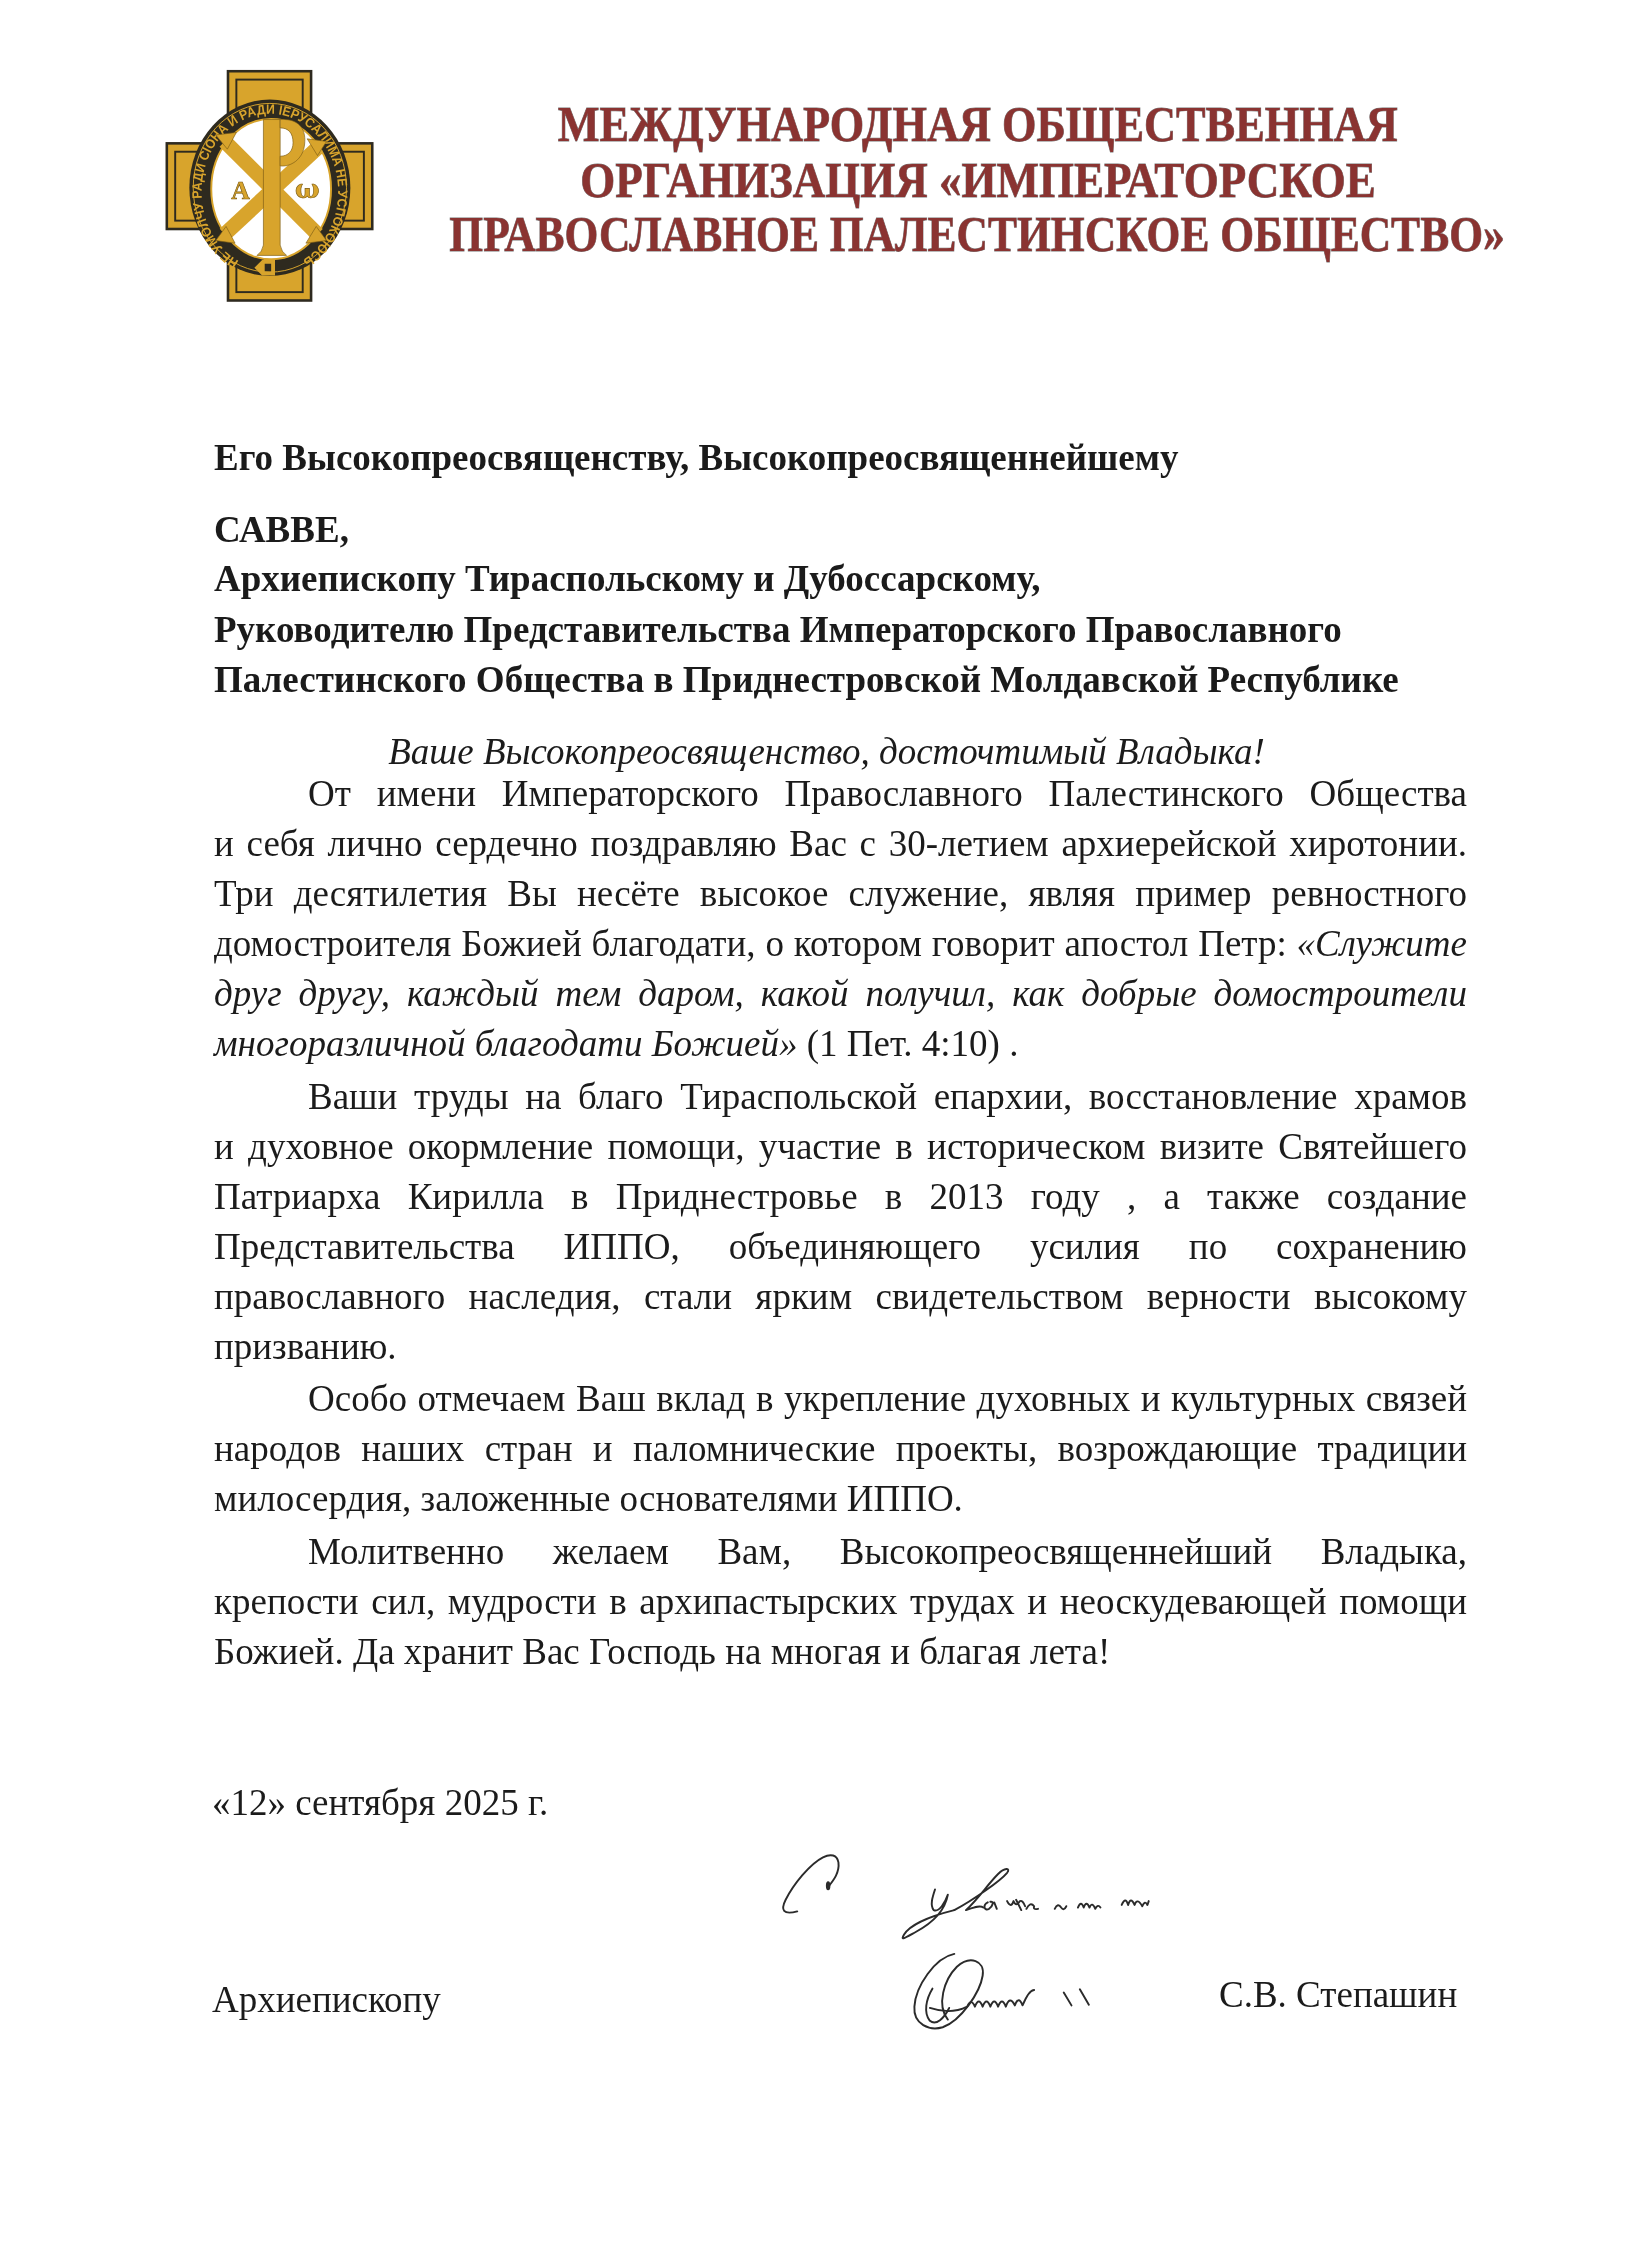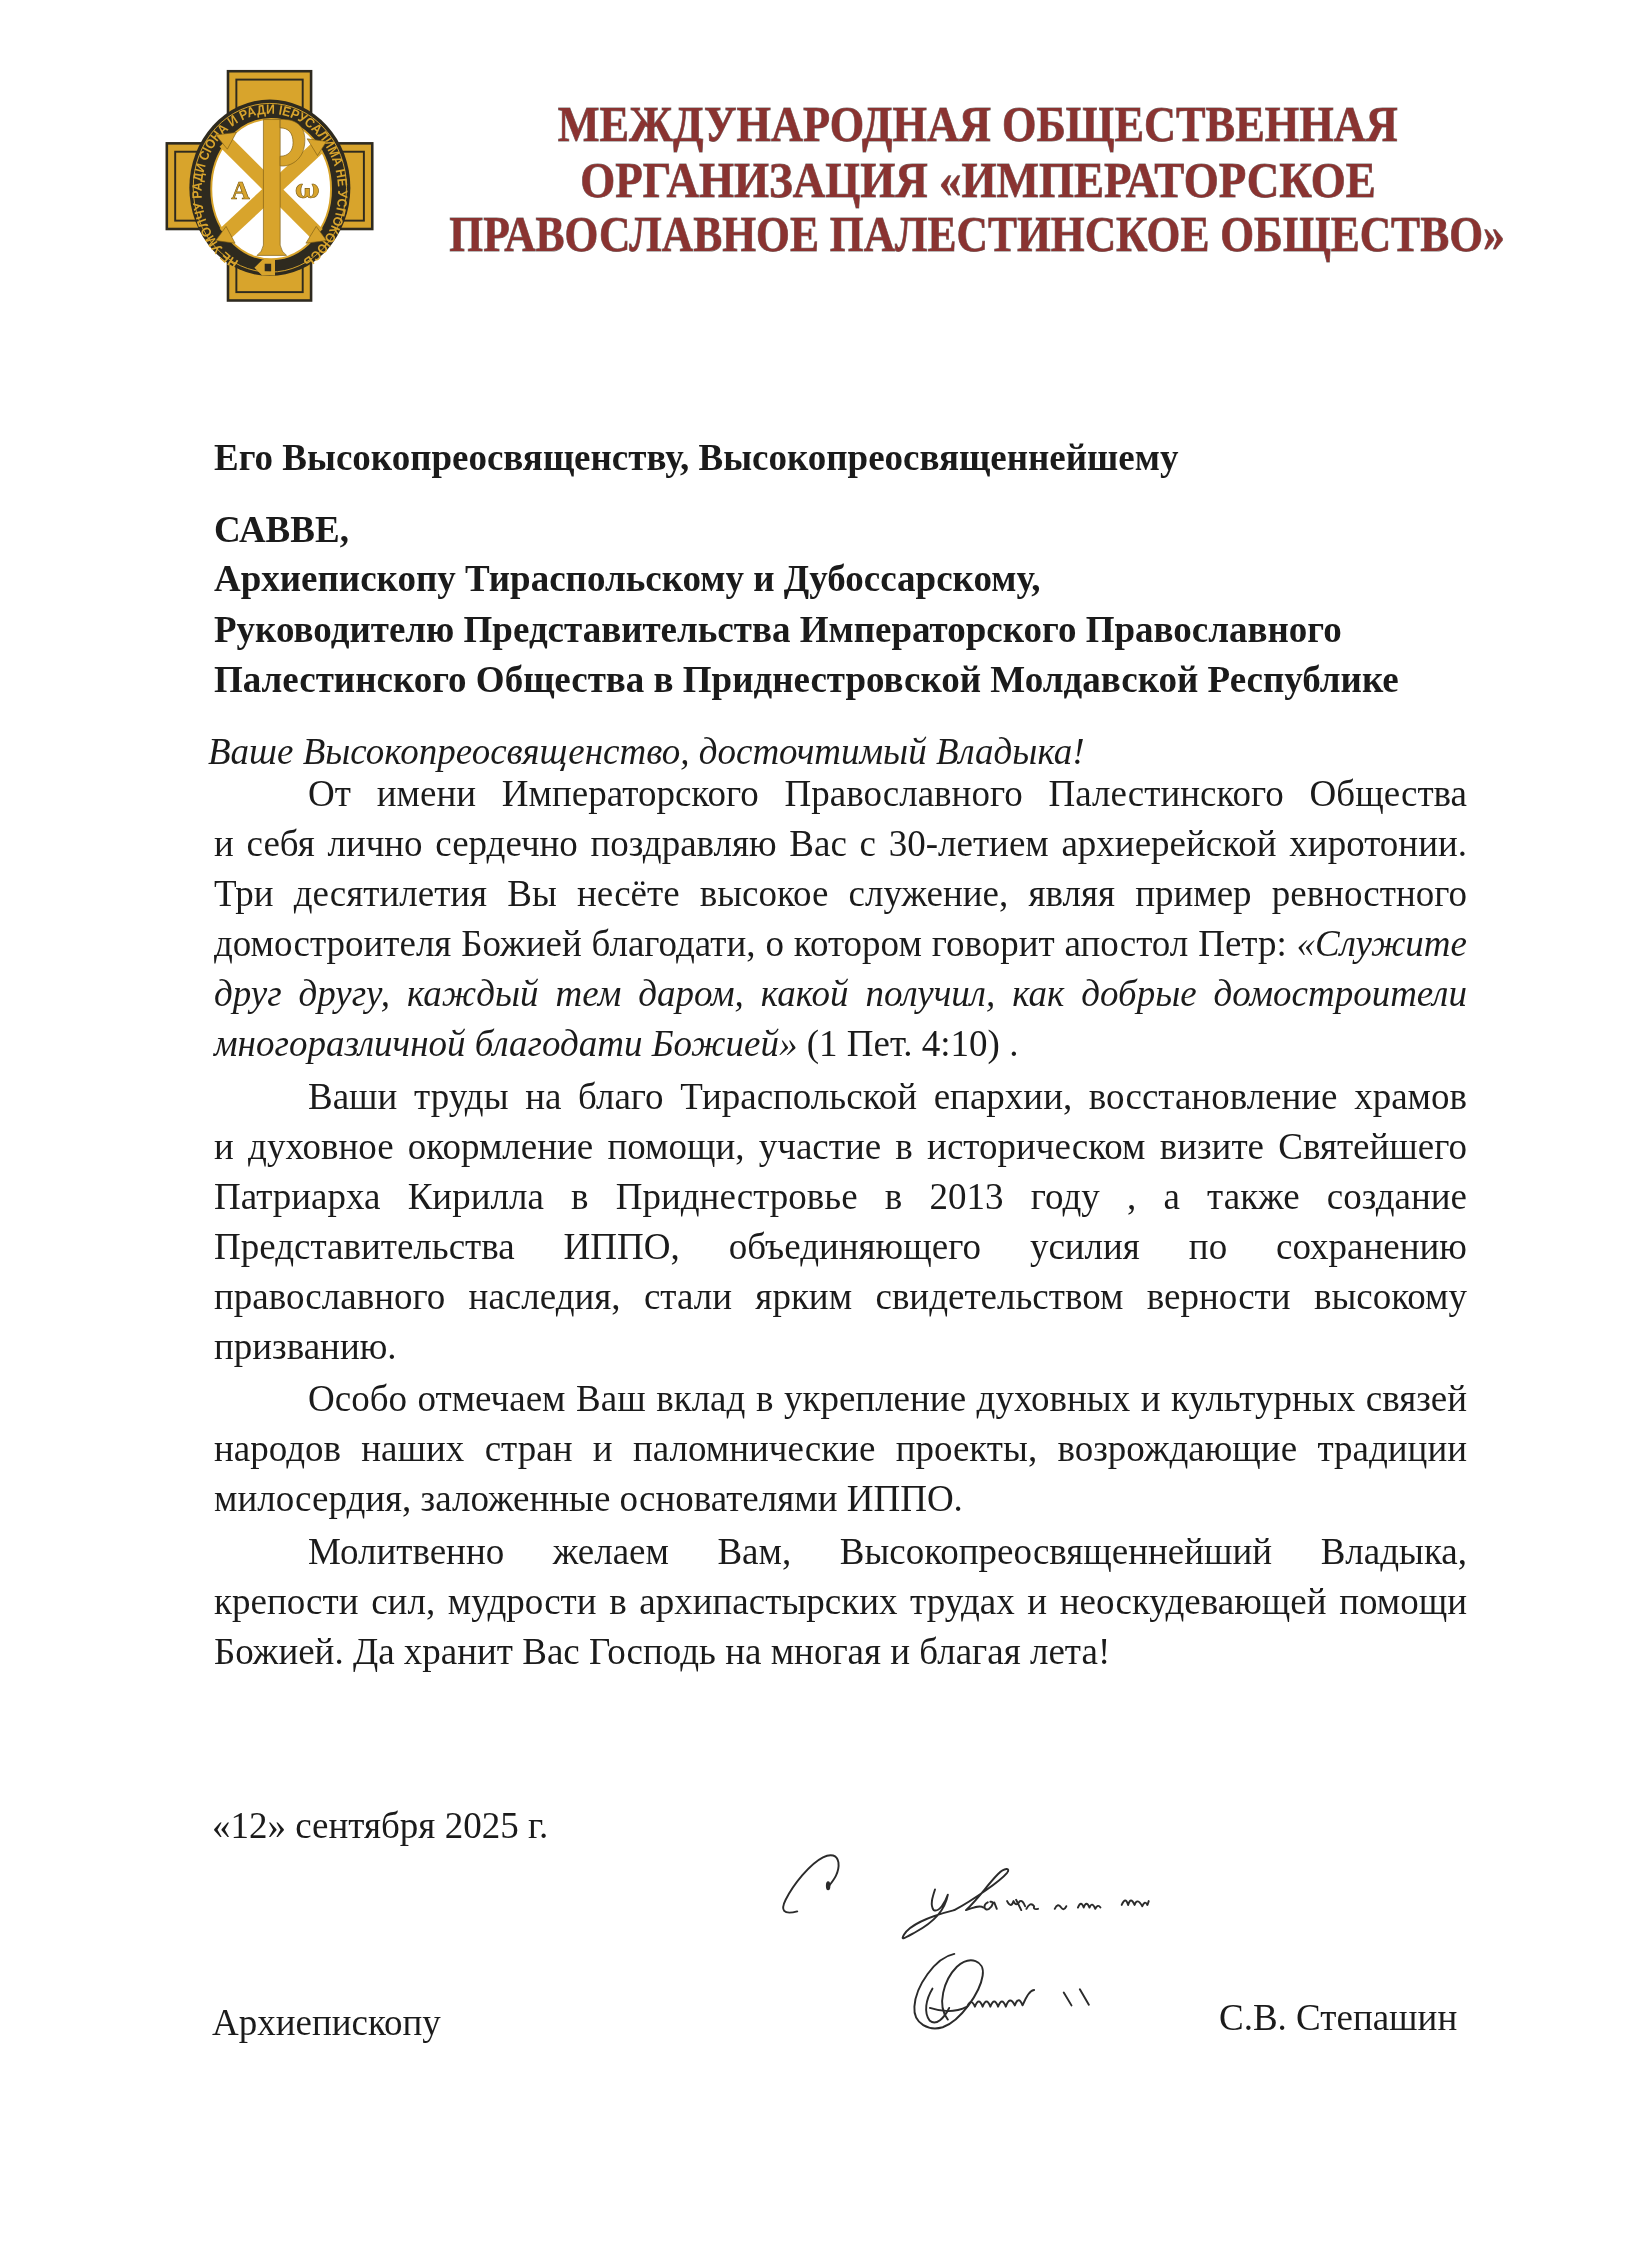--- a/index.html
+++ b/index.html
@@ -5,29 +5,29 @@
   html, body { margin: 0; padding: 0; background: #ffffff; }
   body { width: 1645px; height: 2261px; position: relative; overflow: hidden;
          font-family: "Liberation Serif", "DejaVu Serif", serif; color: #1b1b1b; }
   .abs { position: absolute; }
   #logo { left: 164px; top: 68px; width: 213px; height: 237px; }
   #header { left: 419px; top: 90px; width: 1129px; height: 181px; }
   .hdr-text { font-family: "Liberation Serif", serif; font-weight: bold; font-size: 80px;
               stroke: #7a7a7a; stroke-width: 1.4px; paint-order: stroke; }
   .addr { left: 214px; width: 1251px; font-weight: bold;
           font-size: 37px; line-height: 50px; white-space: nowrap; }
-  .greeting { left: 208px; width: 1251px; text-align: left; font-style: italic;
+  .greeting { left: 201px; width: 1251px; text-align: center; font-style: italic;
               font-size: 37px; line-height: 50px; white-space: nowrap; }
   #body-text { left: 214px; top: 769px; width: 1253px; font-size: 37px; line-height: 50px; }
   .para { margin: 0 0 2.6px 0; }
   .ln { text-align: justify; text-align-last: justify; height: 50px; overflow: visible; }
   .ln.first { padding-left: 94px; }
   .ln.last { text-align: left; text-align-last: left; }
   .it { font-style: italic; }
-  .plain { font-size: 37px; line-height: 50px; white-space: nowrap; margin-top: 23px; }
+  .plain { font-size: 37px; line-height: 50px; white-space: nowrap; }
   #date { left: 212px; top: 1778px; }
   #position { left: 212px; top: 1975px; }
   #signer { left: 1219px; top: 1970px; }
   #signature { left: 761px; top: 1838px; width: 451px; height: 206px; }
   .ink { fill: none; stroke: #2b2b2b; stroke-width: 3; stroke-linecap: round; stroke-linejoin: round; }
 </style>
 </head>
 <body>
 
 <svg id="logo" class="abs" viewBox="0 0 330 368">

